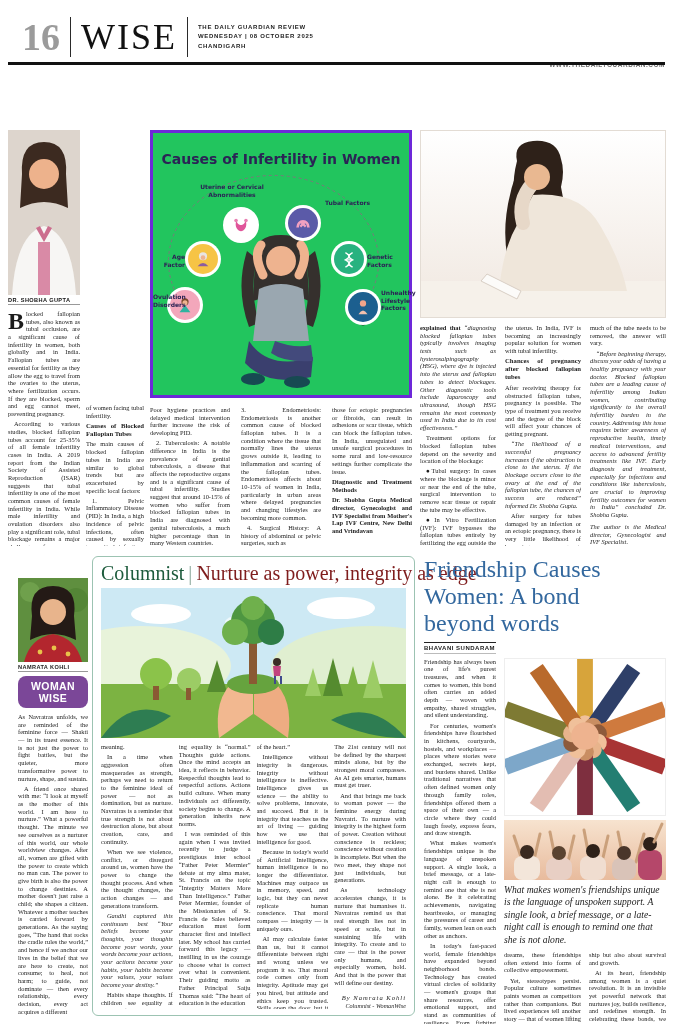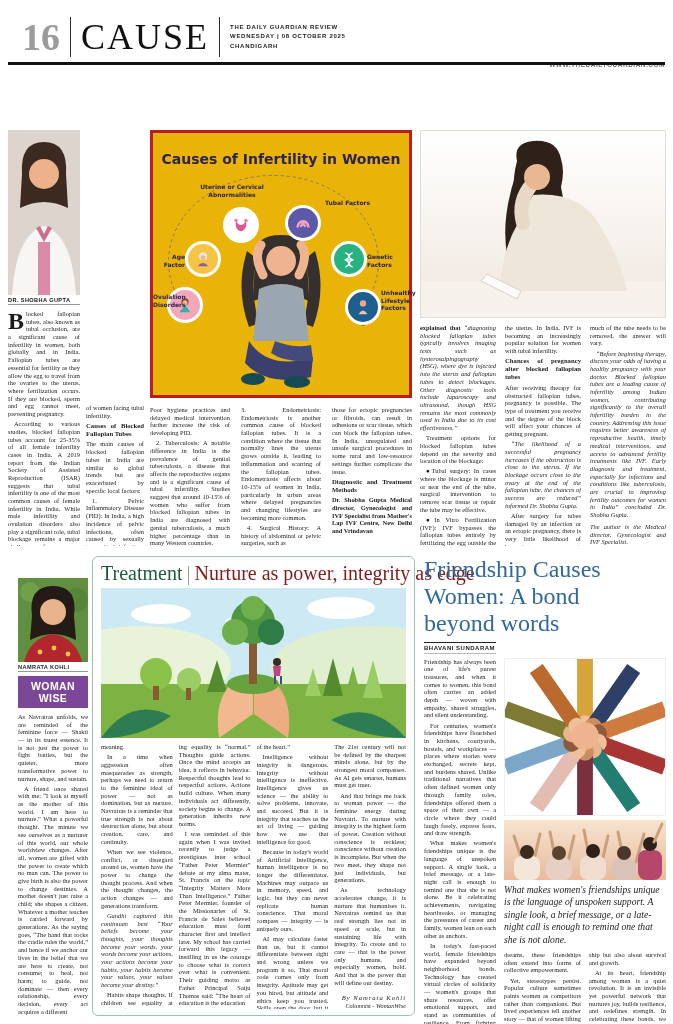--- a/index.html
+++ b/index.html
@@ -22,21 +22,21 @@
   .colhead{font-weight:bold;font-size:6.7px;margin:3px 0 2px;text-indent:0!important;}
   .ital{font-style:italic;}
   .boldrun{font-weight:bold;}
   .dropcap{float:left;font-size:24px;line-height:.85;font-weight:bold;padding-right:2px;padding-top:1px;}
   .tagline{font-style:italic;margin-top:3px;}
   
   .photo{position:absolute;overflow:hidden;}
   .caption-bar{position:absolute;font-family:"Liberation Sans",sans-serif;font-weight:bold;font-size:5.6px;
                letter-spacing:.4px;color:#111;border-bottom:1px solid #999;padding-bottom:1px;}
   
-  .info{position:absolute;left:150px;top:130px;width:262px;height:268px;background:#eab308;border:3px solid #b91c1c;box-sizing:border-box;}
+  .info{position:absolute;left:150px;top:130px;width:262px;height:268px;background:#22c55e;border:3px solid #6d28d9;box-sizing:border-box;}
   .info-title{position:absolute;top:18px;left:0;right:0;text-align:center;font-family:"DejaVu Sans",sans-serif;
               font-weight:bold;font-size:14px;color:#2b2355;}
   .node{position:absolute;width:30px;height:30px;border-radius:50%;box-shadow:0 0 0 3px #fff;display:flex;align-items:center;justify-content:center;}
   .node-label{position:absolute;font-family:"DejaVu Sans",sans-serif;font-size:6px;font-weight:bold;color:#2b2355;line-height:1.25;}
   
   .ww-box{position:absolute;left:92px;top:556px;width:323px;height:460px;border:1px solid #9cc3b2;border-radius:6px;
           box-sizing:border-box;padding:5px 8px;}
   .ww-head{font-size:20px;line-height:1.1;margin-bottom:4px;white-space:nowrap;}
   .ww-head .t1{color:#1d5b3c;}
   .ww-head .sep{color:#8aa89a;padding:0 4px;font-weight:normal;}
@@ -45,21 +45,21 @@
   .ww-col{flex:1;font-size:6.4px;line-height:1.2;text-align:justify;overflow:hidden;display:flex;flex-direction:column;}
   .ww-col .txt{flex:1;overflow:hidden;}
   .ww-col p{margin:0 0 2.5px;}
   .ww-col p+p{text-indent:6px;}
   .ww-byline{font-style:italic;font-size:6.6px;text-align:right;letter-spacing:1px;margin-top:2px;}
   .ww-byline .r2{letter-spacing:0;font-size:6.2px;}
   .rail{position:absolute;left:18px;top:578px;width:70px;height:438px;}
   .rail-caption{font-family:"Liberation Sans",sans-serif;font-weight:bold;font-size:5.6px;letter-spacing:.4px;
                 border-bottom:1px solid #999;padding:2px 0 1px;}
   .badge{margin-top:4px;background:#7b4798;color:#fff;font-family:"Liberation Sans",sans-serif;font-weight:bold;
-         font-size:10.5px;letter-spacing:.4px;text-align:center;padding:4px 0;border-radius:0;}
+         font-size:10.5px;letter-spacing:.4px;text-align:center;padding:4px 0;border-radius:8px;}
   .rail-text{margin-top:5px;height:306px;overflow:hidden;font-size:6.4px;line-height:1.2;text-align:justify;}
   .rail-text p{margin:0 0 2.5px;}
   .rail-text p+p{text-indent:6px;}
   
   .fr{position:absolute;left:424px;top:556px;width:242px;height:460px;}
   .fr-head{font-size:24px;line-height:1.12;color:#33689e;width:210px;}
   .fr-byline{font-family:"Liberation Sans",sans-serif;font-weight:bold;font-size:6px;letter-spacing:.5px;
              border-top:1.5px solid #222;border-bottom:.5px solid #bbb;padding:2px 0;margin:5px 0 4px;width:72px;}
   .fr-body{display:flex;gap:8px;}
   .fr-c1{width:72px;height:368px;overflow:hidden;font-size:6.4px;line-height:1.2;text-align:justify;}
@@ -74,21 +74,21 @@
   svg{display:block;}
 </style>
 </head>
 <body>
 
 <div class="page">
 
   <div class="masthead">
     <div class="pageno">16</div>
     <div class="mast-rule"></div>
-    <div class="section-title">CAUSE</div>
+    <div class="section-title">WISE</div>
     <div class="mast-rule"></div>
     <div class="mast-stack">
       <div>THE DAILY GUARDIAN REVIEW</div>
       <div>WEDNESDAY | 08 OCTOBER 2025</div>
       <div>CHANDIGARH</div>
     </div>
     <div class="website">WWW.THEDAILYGUARDIAN.COM</div>
   </div>
   <div class="topline"></div>
 
@@ -257,21 +257,21 @@
     <div class="rail-caption">NAMRATA KOHLI</div>
     <div class="badge">WOMAN WISE</div>
     <div class="rail-text">
       <p>As Navratras unfolds, we are reminded of the feminine force — Shakti — in its truest essence. It is not just the power to fight battles, but the quieter, more transformative power to nurture, shape, and sustain.</p>
       <p>A friend once shared with me: “I look at myself as the mother of this world. I am here to nurture.” What a powerful thought. The minute we see ourselves as a nurturer of this world, our whole worldview changes. After all, women are gifted with the power to create which no man can. The power to give birth is also the power to change destinies. A mother doesn't just raise a child; she shapes a citizen. Whatever a mother teaches is carried forward by generations. As the saying goes, “The hand that rocks the cradle rules the world,” and hence if we anchor our lives in the belief that we are here to create, not consume; to heal, not harm; to guide, not dominate — then every relationship, every decision, every act acquires a different</p>
     </div>
   </div>
 
   <div class="ww-box">
     <div class="ww-head">
-      <span class="t1">Treatment</span><span class="sep">|</span><span class="t2">Nurture as power, integrity as edge</span>
+      <span class="t1">Columnist</span><span class="sep">|</span><span class="t2">Nurture as power, integrity as edge</span>
     </div>
     <svg width="305" height="150" viewBox="0 0 305 150">
       <rect width="305" height="150" fill="#cde9f4"></rect>
       <ellipse cx="60" cy="26" rx="30" ry="10" fill="#ffffff"></ellipse>
         <ellipse cx="240" cy="20" rx="34" ry="11" fill="#ffffff"></ellipse>
       <ellipse cx="150" cy="34" rx="26" ry="8" fill="#eef8fc"></ellipse>
       <ellipse cx="40" cy="78" rx="90" ry="40" fill="#e8f3da"></ellipse>
         <ellipse cx="270" cy="80" rx="100" ry="42" fill="#e0efd0"></ellipse>
       <rect y="96" width="305" height="54" fill="#7cb342"></rect>
       <path d="M0 150 Q30 108 70 128 Q40 150 0 150 Z" fill="#2e7d52"></path>

